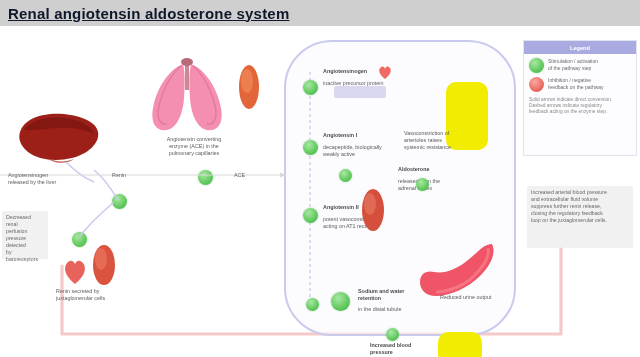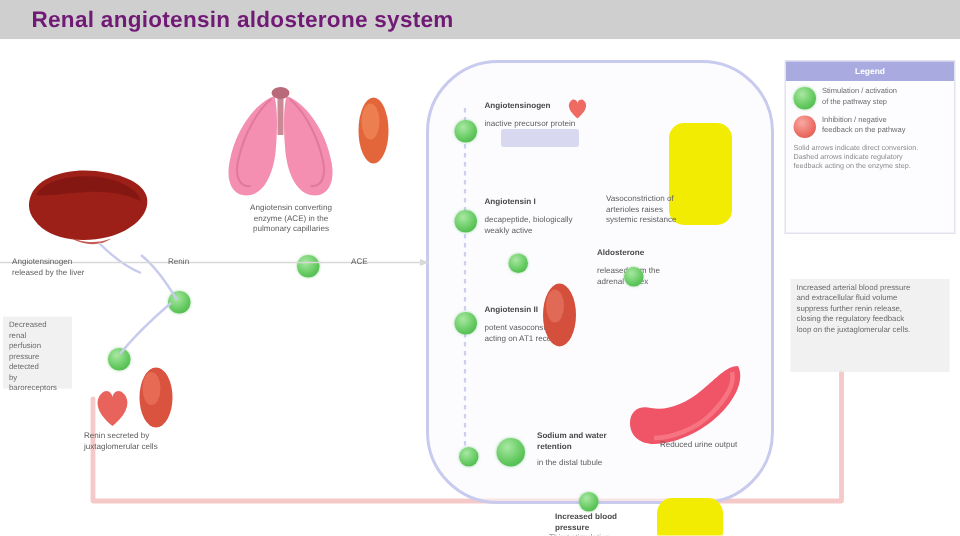--- a/index.html
+++ b/index.html
@@ -21,24 +21,25 @@
     position: absolute;
     left: 0; top: 0;
     width: 640px; height: 26px;
     background: #cfcfcf;
     display: flex;
     align-items: center;
   }
   #header-title {
     font-size: 15px;
     font-weight: bold;
-    color: #701a75;
+    color: #0f172a;
     letter-spacing: 0.2px;
-    padding-left: 21px;
+    padding-left: 8px;
     white-space: nowrap;
+    text-decoration: underline;
   }
 
   
   #canvas {
     position: absolute;
     left: 0; top: 26px;
     width: 640px; height: 331px;
     background: #ffffff;
   }
 

